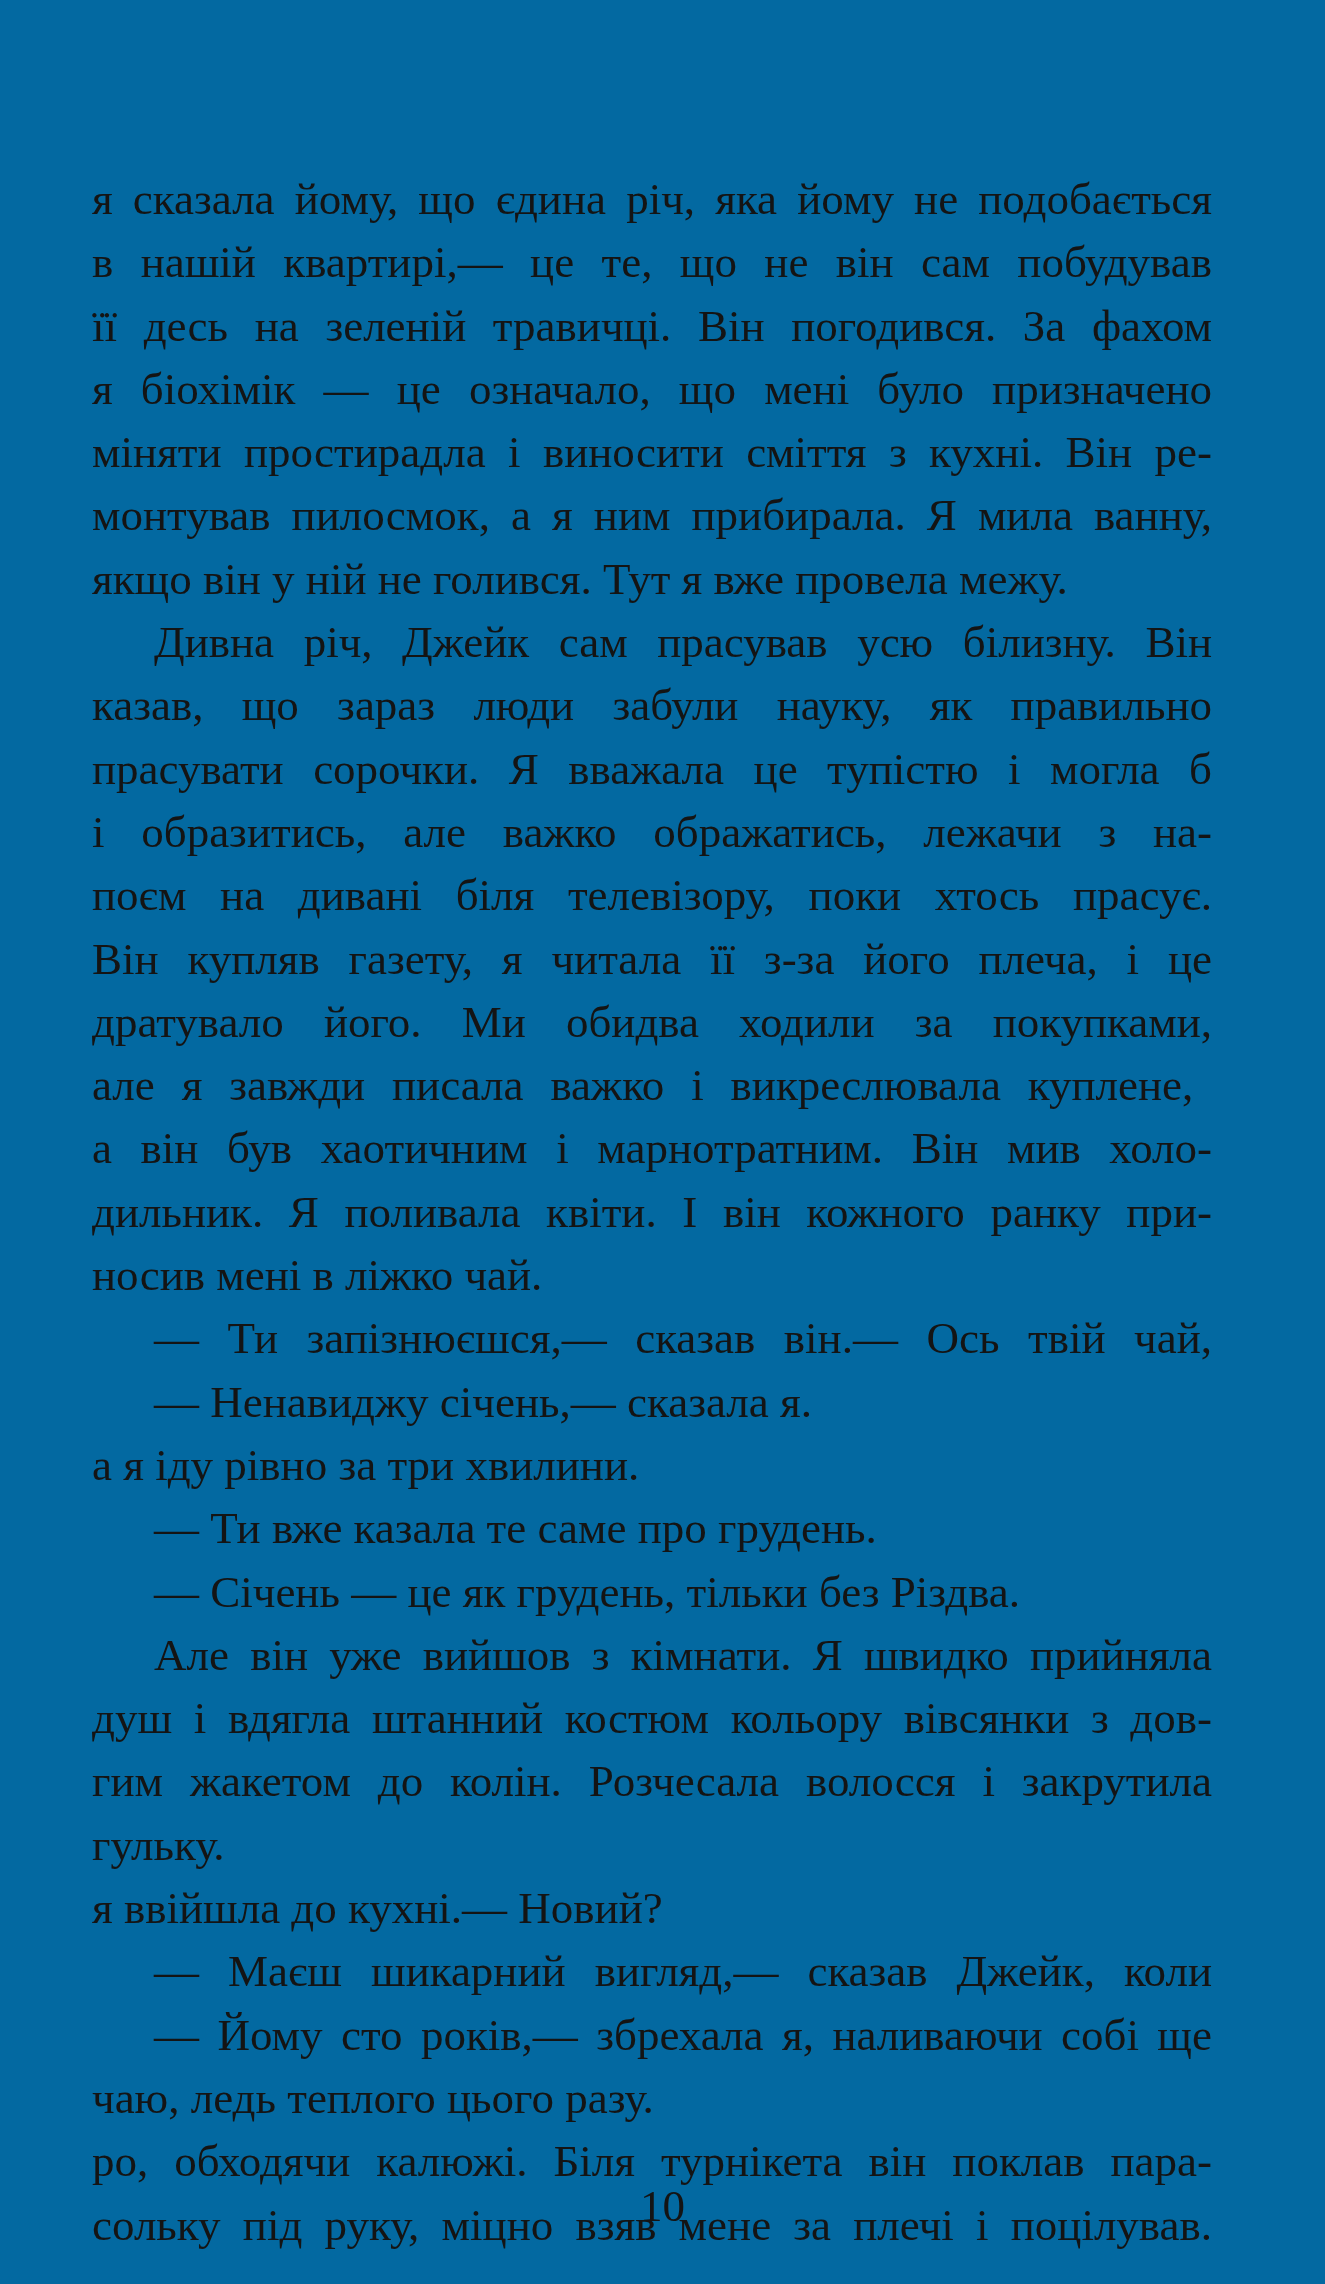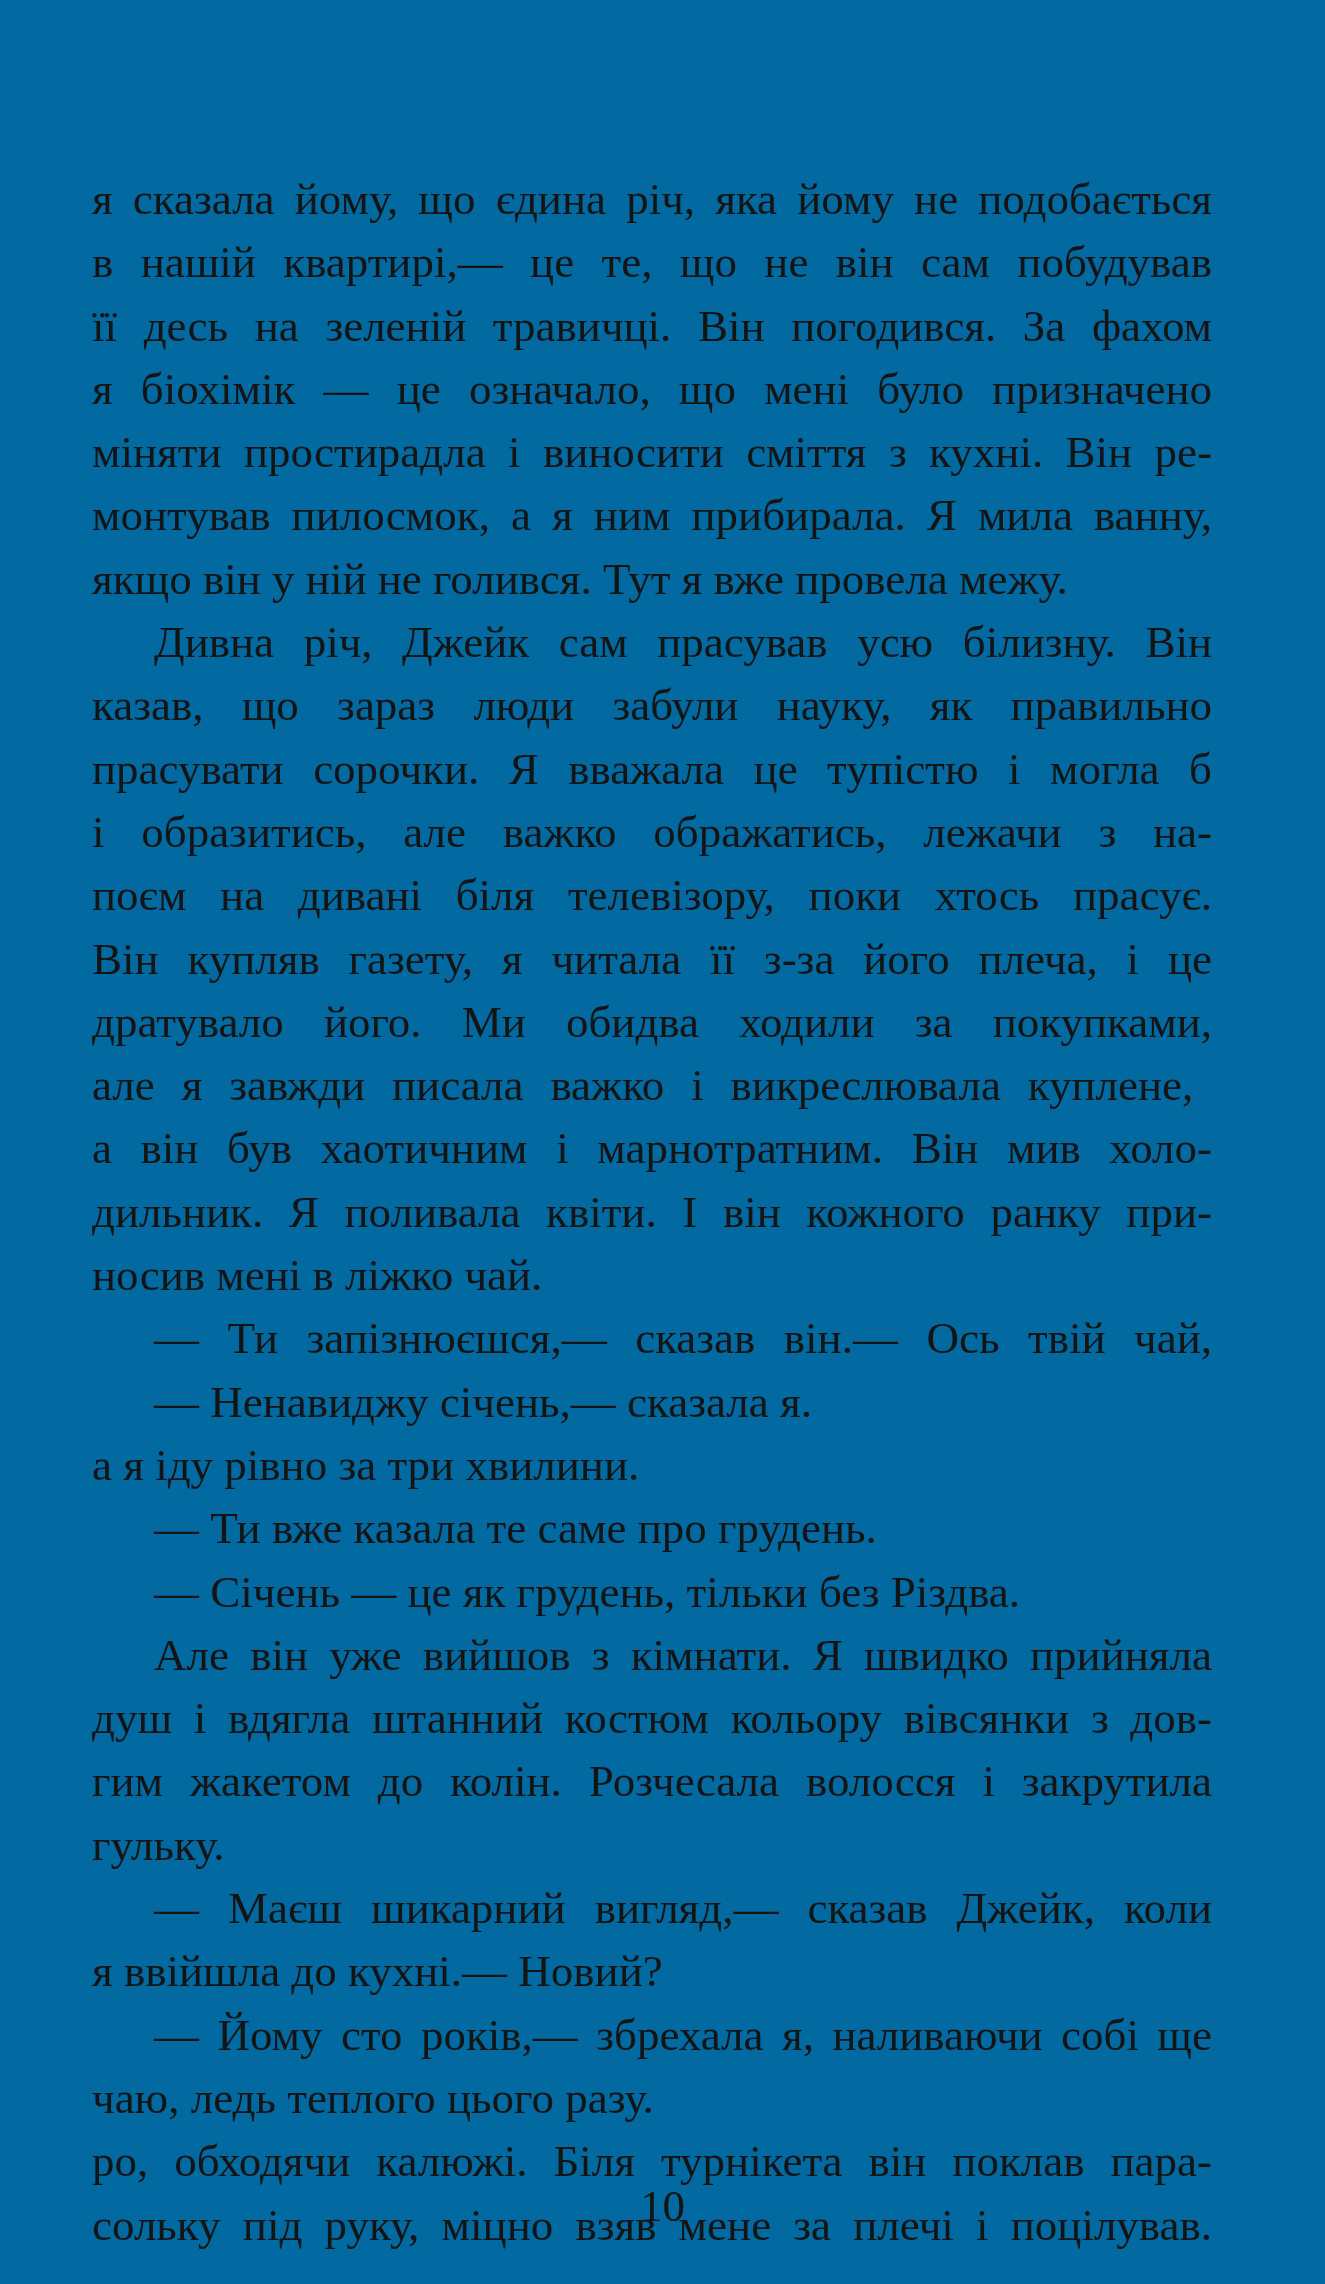--- a/index.html
+++ b/index.html
@@ -73,21 +73,21 @@
       <div class="line last"><span class="t" style="white-space: nowrap; display: inline-block;">носив мені в ліжко чай.</span></div>
       <div class="line indent"><span class="t" style="white-space: nowrap; display: inline-block; word-spacing: 17.2946px;">— Ти запізнюєшся,— сказав він.— Ось твій чай,</span></div>
       <div class="line indent last"><span class="t" style="white-space: nowrap; display: inline-block;">— Ненавиджу січень,— сказала я.</span></div>
       <div class="line last"><span class="t" style="white-space: nowrap; display: inline-block;">а я іду рівно за три хвилини.</span></div>
       <div class="line indent last"><span class="t" style="white-space: nowrap; display: inline-block;">— Ти вже казала те саме про грудень.</span></div>
       <div class="line indent last"><span class="t" style="white-space: nowrap; display: inline-block;">— Січень — це як грудень, тільки без Різдва.</span></div>
       <div class="line indent"><span class="t" style="white-space: nowrap; display: inline-block; word-spacing: 9.95117px;">Але він уже вийшов з кімнати. Я швидко прийняла</span></div>
       <div class="line"><span class="t" style="white-space: nowrap; display: inline-block; word-spacing: 10.4258px;">душ і вдягла штанний костюм кольору вівсянки з дов-</span></div>
       <div class="line"><span class="t" style="white-space: nowrap; display: inline-block; word-spacing: 15.6406px;">гим жакетом до колін. Розчесала волосся і закрутила</span></div>
       <div class="line last"><span class="t" style="white-space: nowrap; display: inline-block;">гульку.</span></div>
+      <div class="line last"><span class="t" style="white-space: nowrap; display: inline-block;">я ввійшла до кухні.— Новий?</span></div>
       <div class="line indent"><span class="t" style="white-space: nowrap; display: inline-block; word-spacing: 17.7656px;">— Маєш шикарний вигляд,— сказав Джейк, коли</span></div>
-      <div class="line last"><span class="t" style="white-space: nowrap; display: inline-block;">я ввійшла до кухні.— Новий?</span></div>
       <div class="line indent"><span class="t" style="white-space: nowrap; display: inline-block; word-spacing: 7.19141px;">— Йому сто років,— збрехала я, наливаючи собі ще</span></div>
       <div class="line last"><span class="t" style="white-space: nowrap; display: inline-block;">чаю, ледь теплого цього разу.</span></div>
       <div class="line"><span class="t" style="white-space: nowrap; display: inline-block; word-spacing: 14.7344px;">ро, обходячи калюжі. Біля турнікета він поклав пара-</span></div>
       <div class="line"><span class="t" style="white-space: nowrap; display: inline-block; word-spacing: 10.9618px;">сольку під руку, міцно взяв мене за плечі і поцілував.</span></div>
     </div>
   <div class="page-number">10</div>
 </div>
 
 </body></html>

